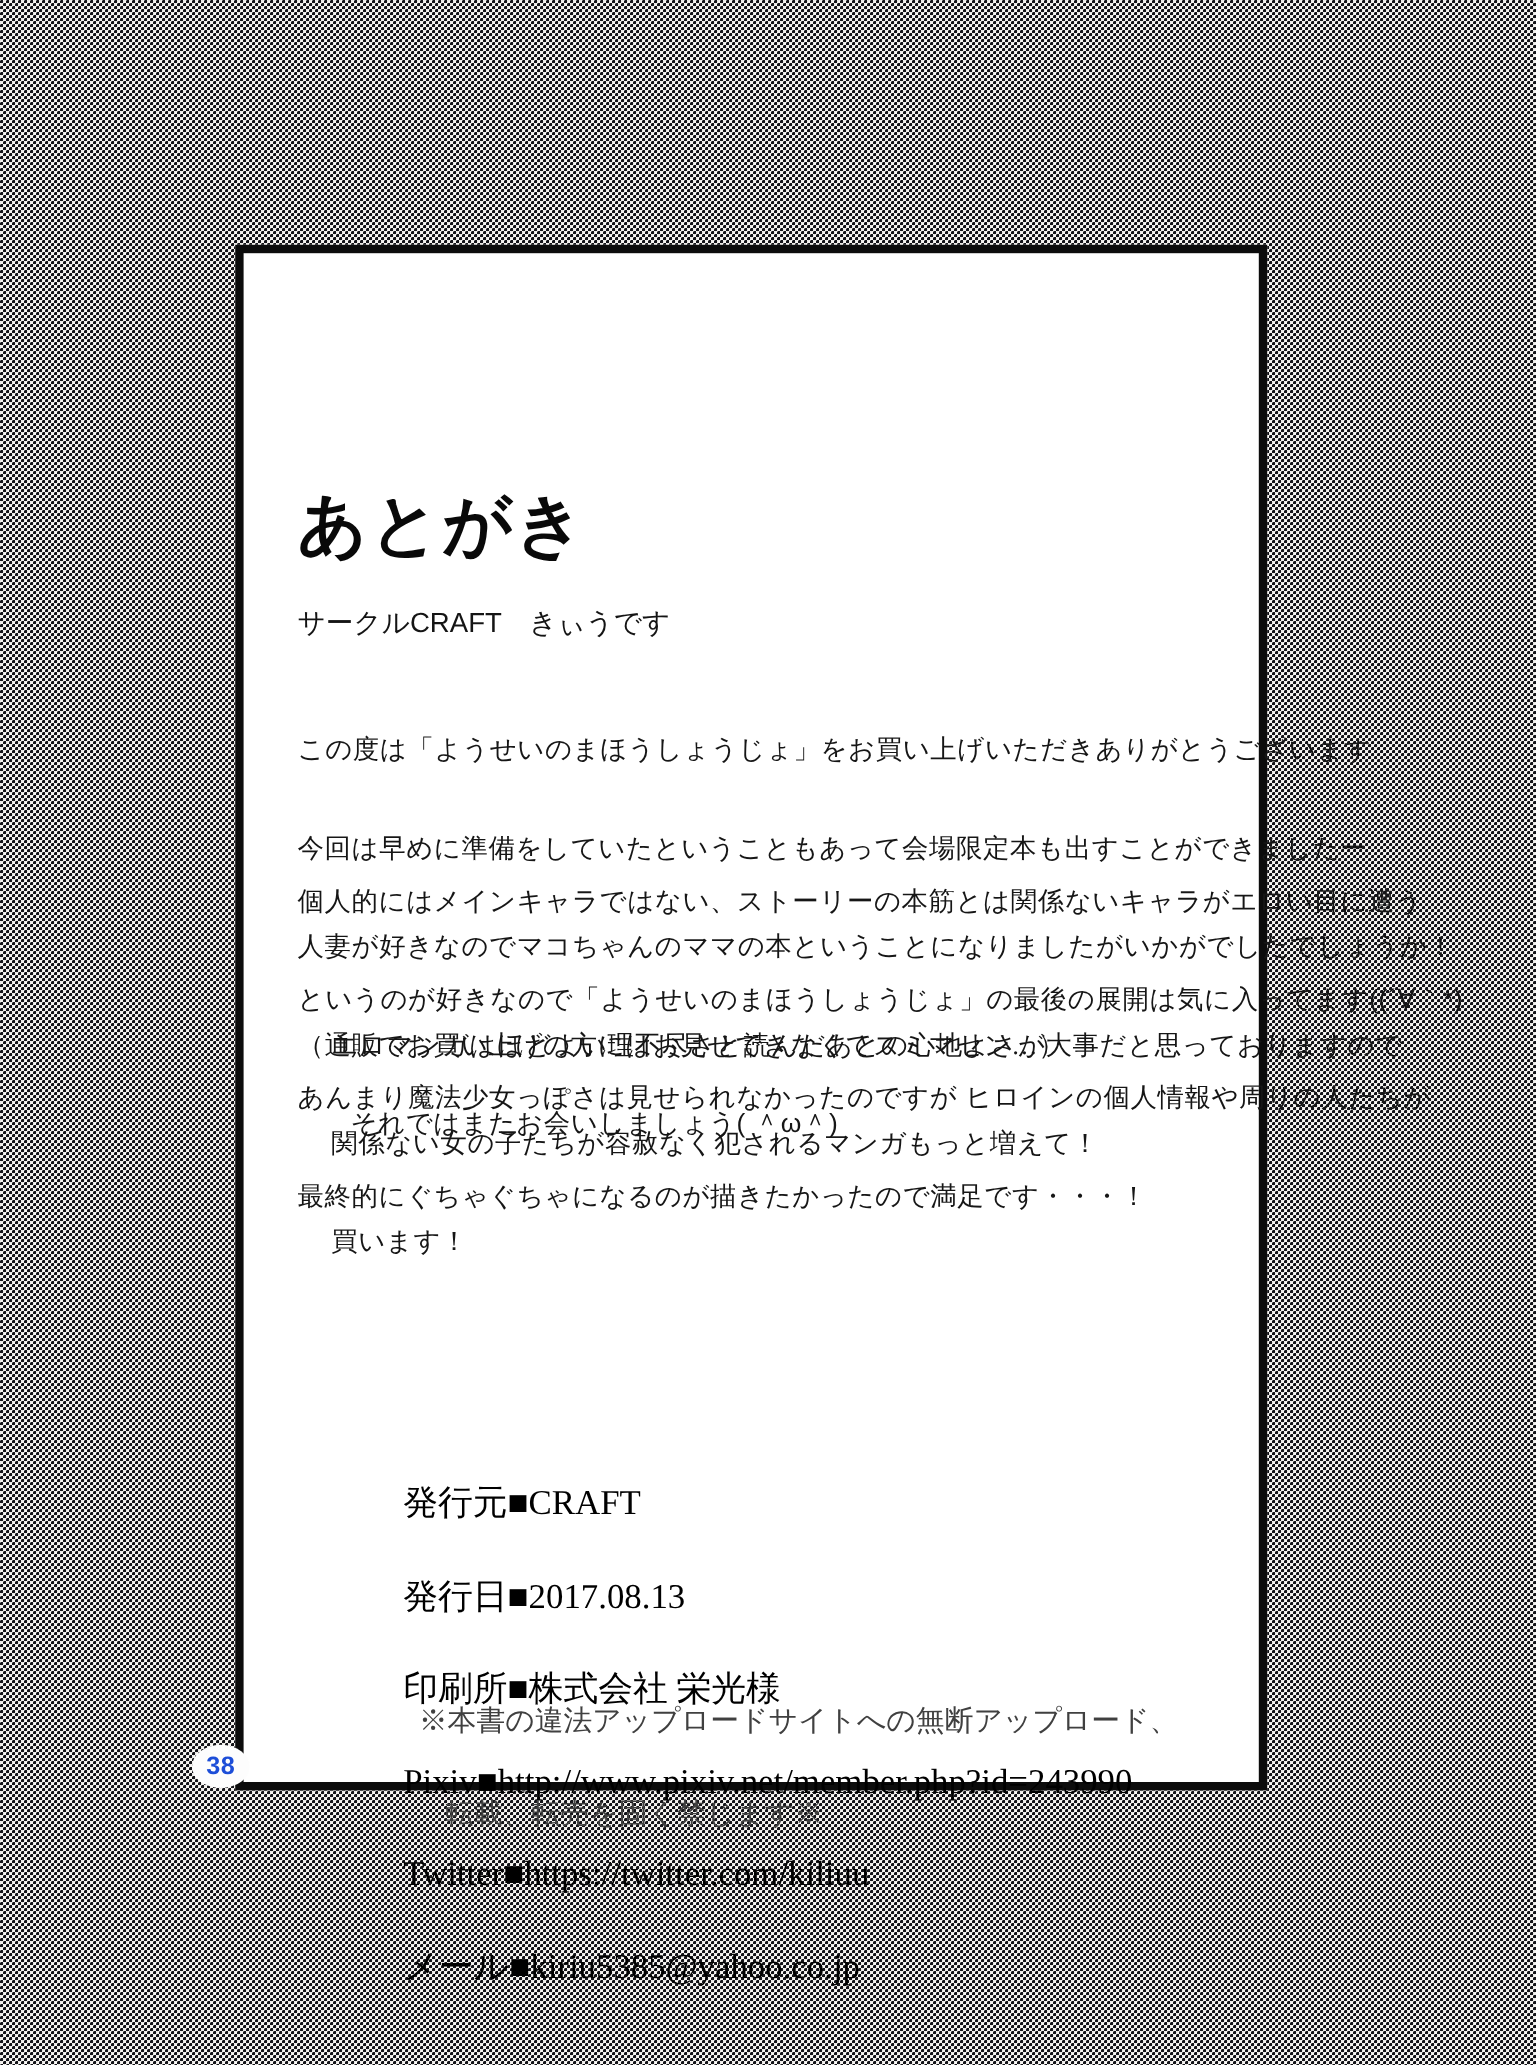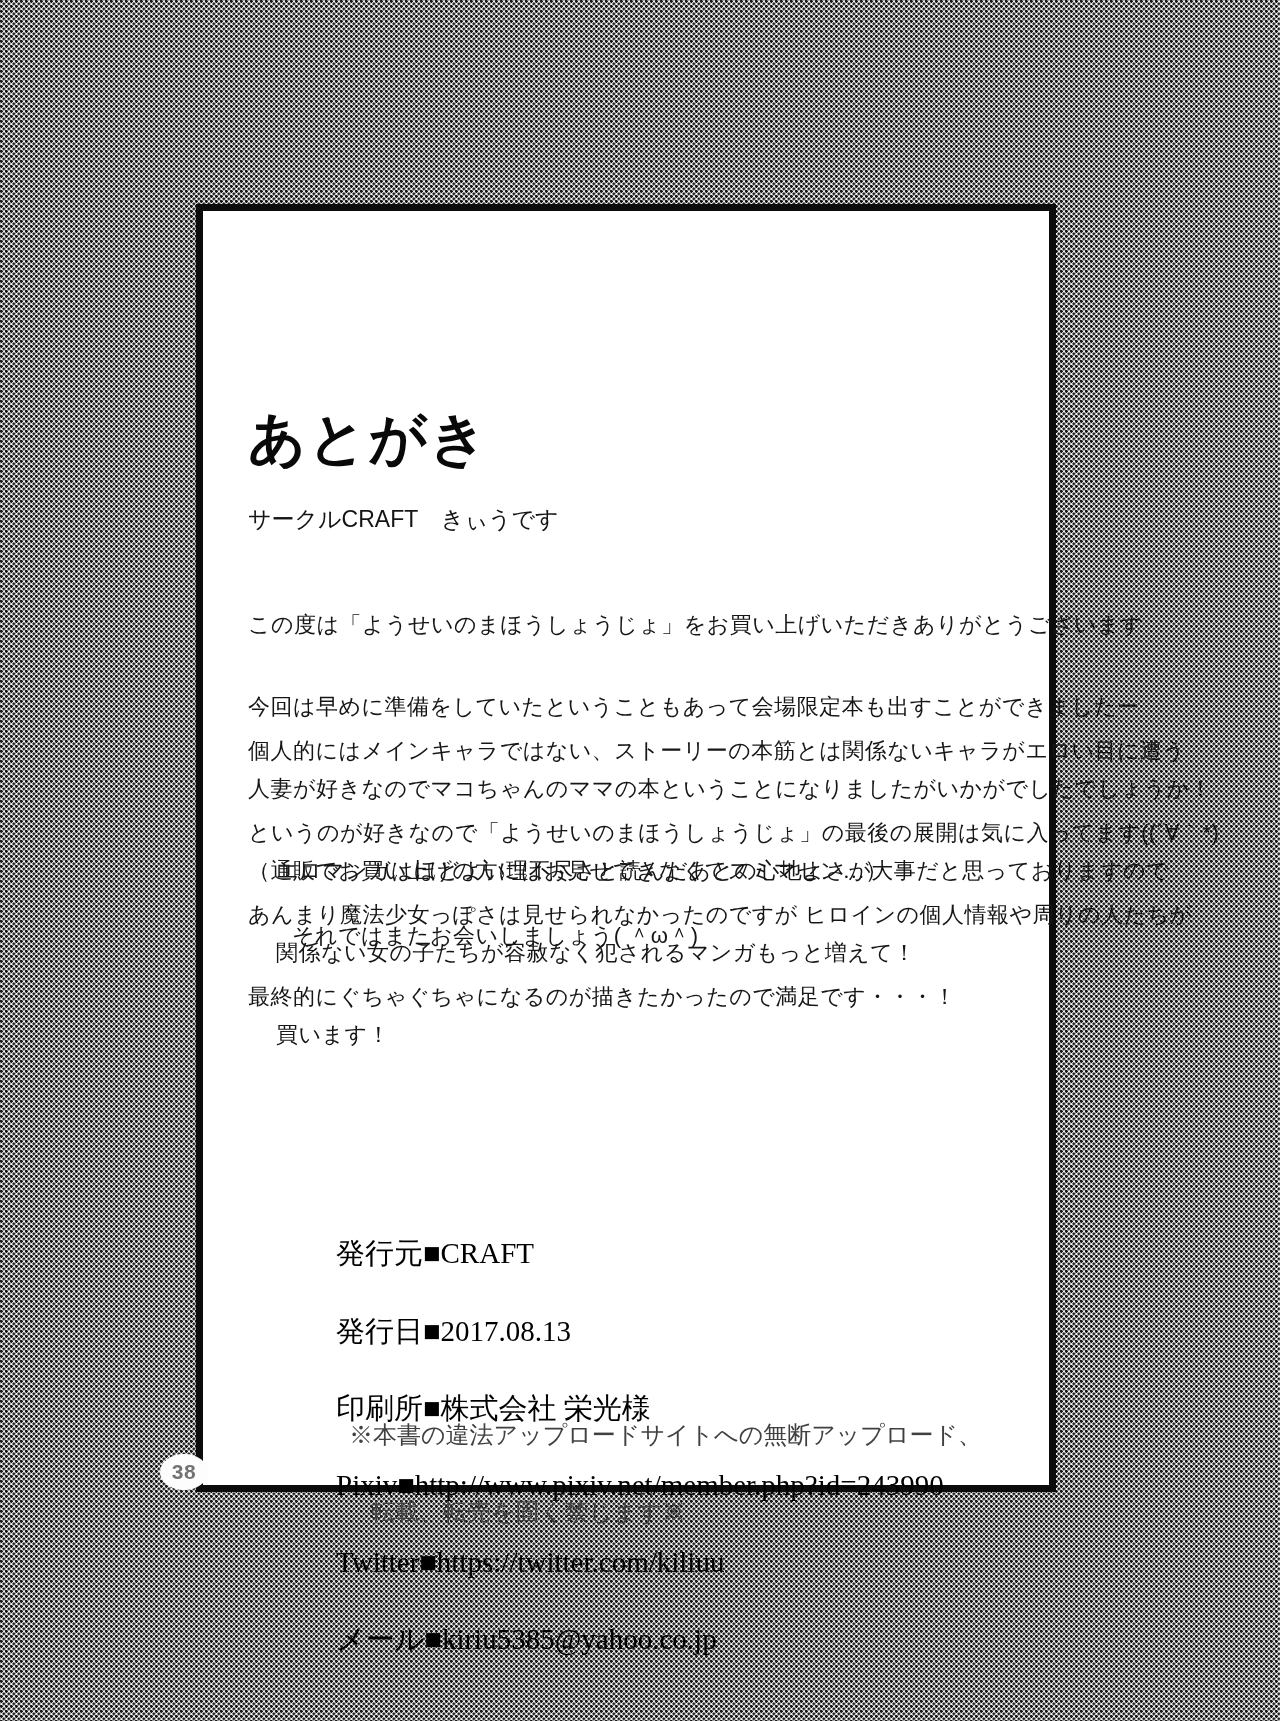--- a/index.html
+++ b/index.html
@@ -51,21 +51,21 @@
     font-size: 24px; color: #404040; line-height: 25.8px; white-space: pre;
   }
   .warning .indent { padding-left: 22px; display: block; }
   .page-num-badge {
     position: absolute; left: 160px; top: 1454px;
     width: 48px; height: 36px; border-radius: 50%;
     background: #fdfdfd;
     display: flex; align-items: center; justify-content: center;
   }
   .page-num-badge span {
-    font-size: 21px; font-weight: bold; color: #737373; letter-spacing: 0.5px;
+    font-size: 21px; font-weight: bold; color: #1d4ed8; letter-spacing: 0.5px;
   }
   .line { display: block; }
 </style>
 </head>
 <body>
 
 <div class="page"></div>
 
 <div class="title">あとがき</div>
 

